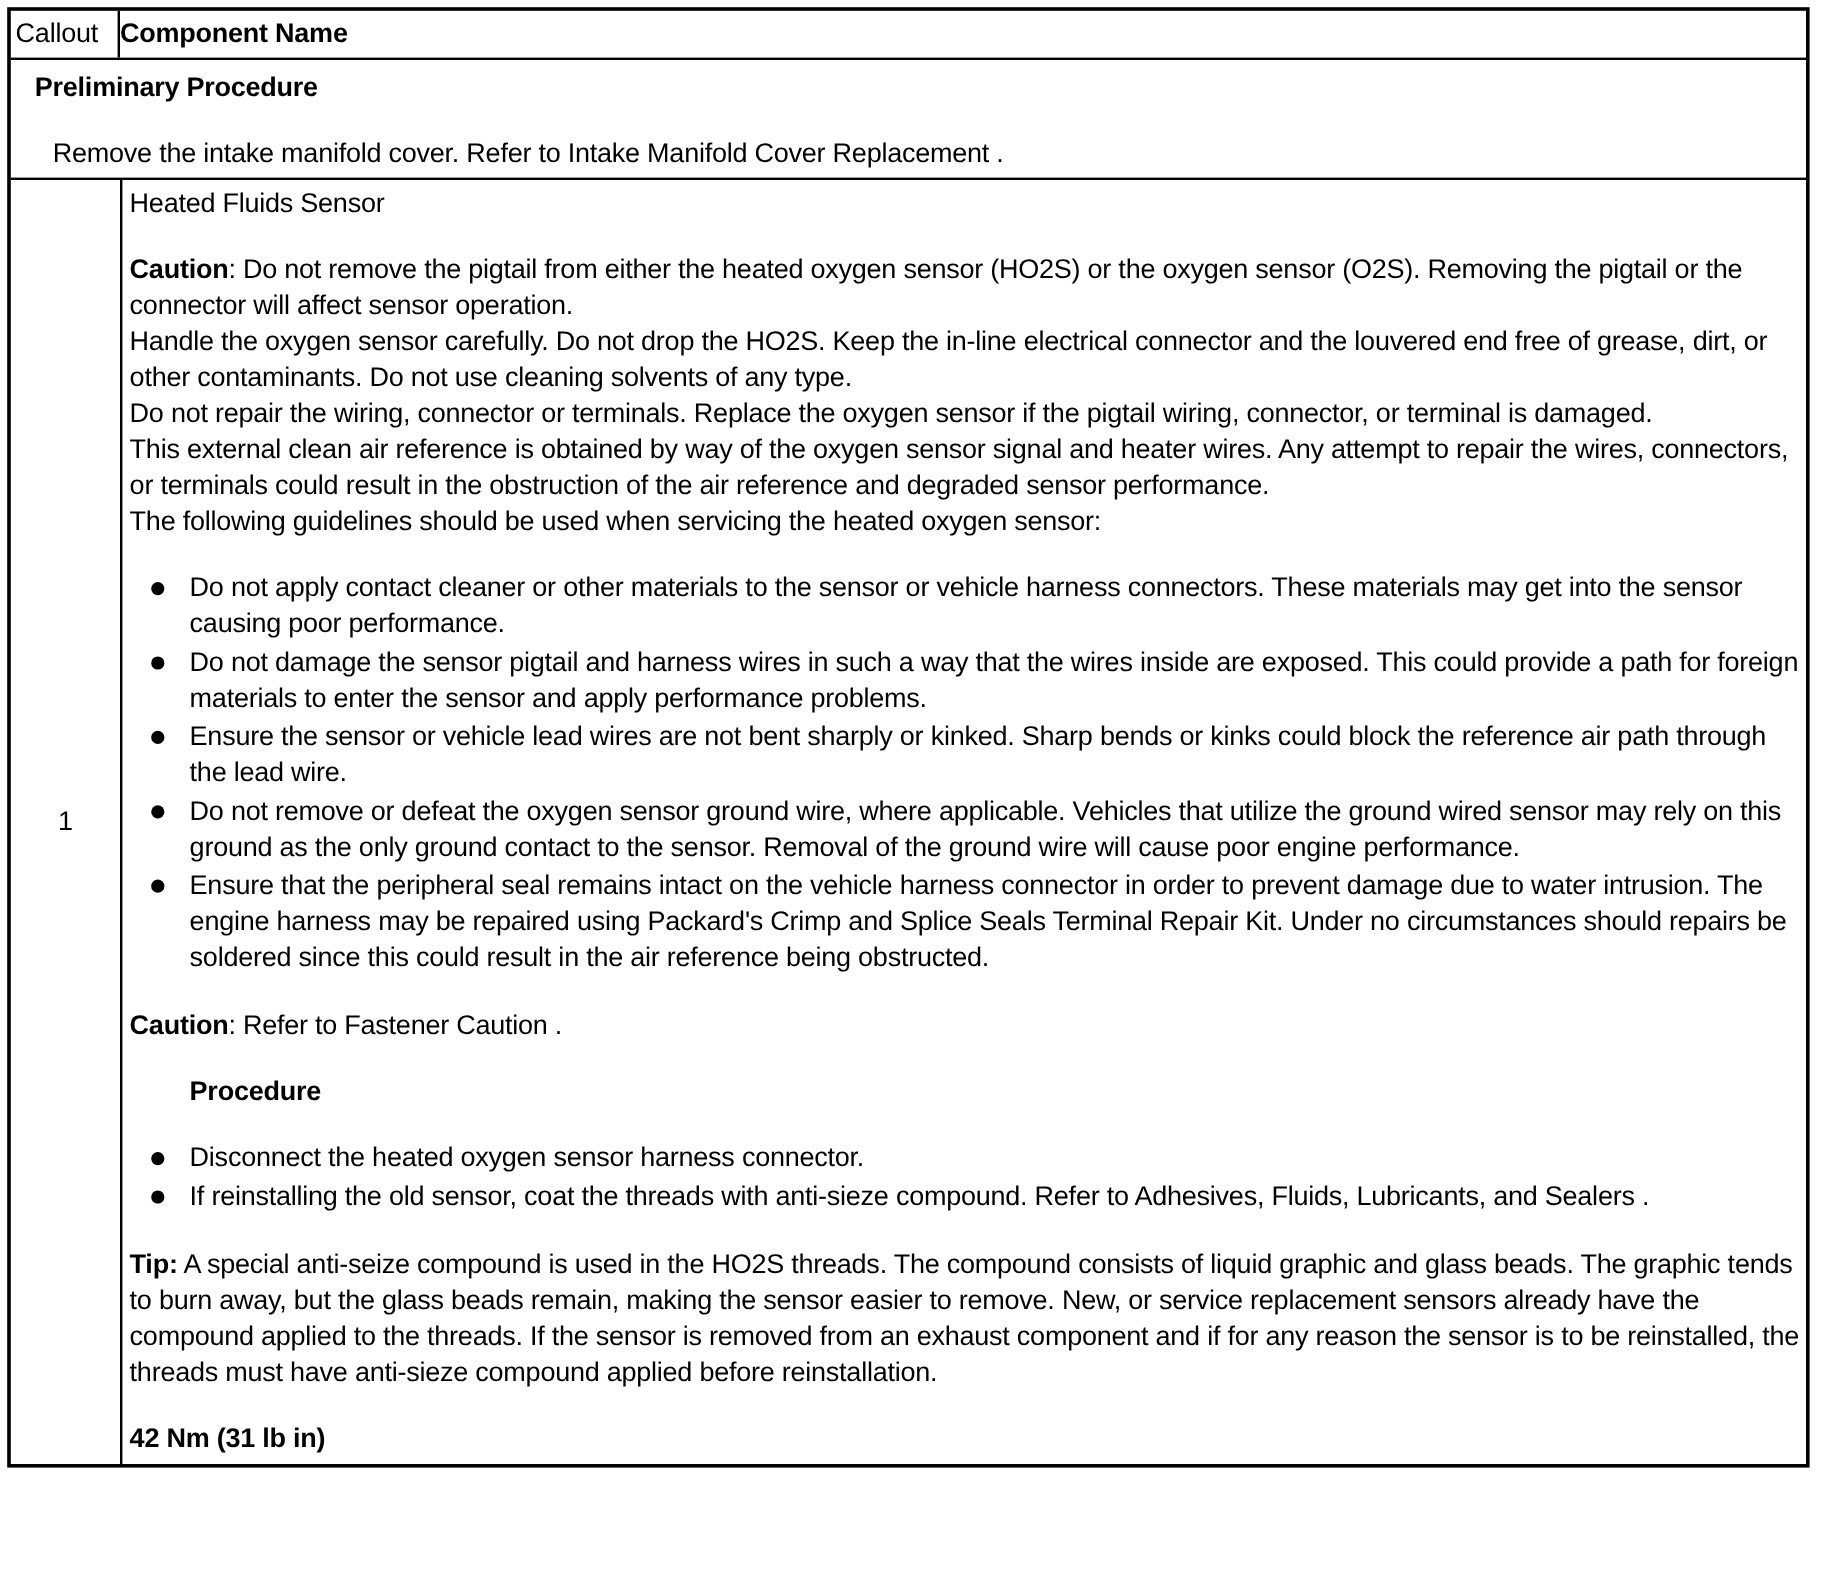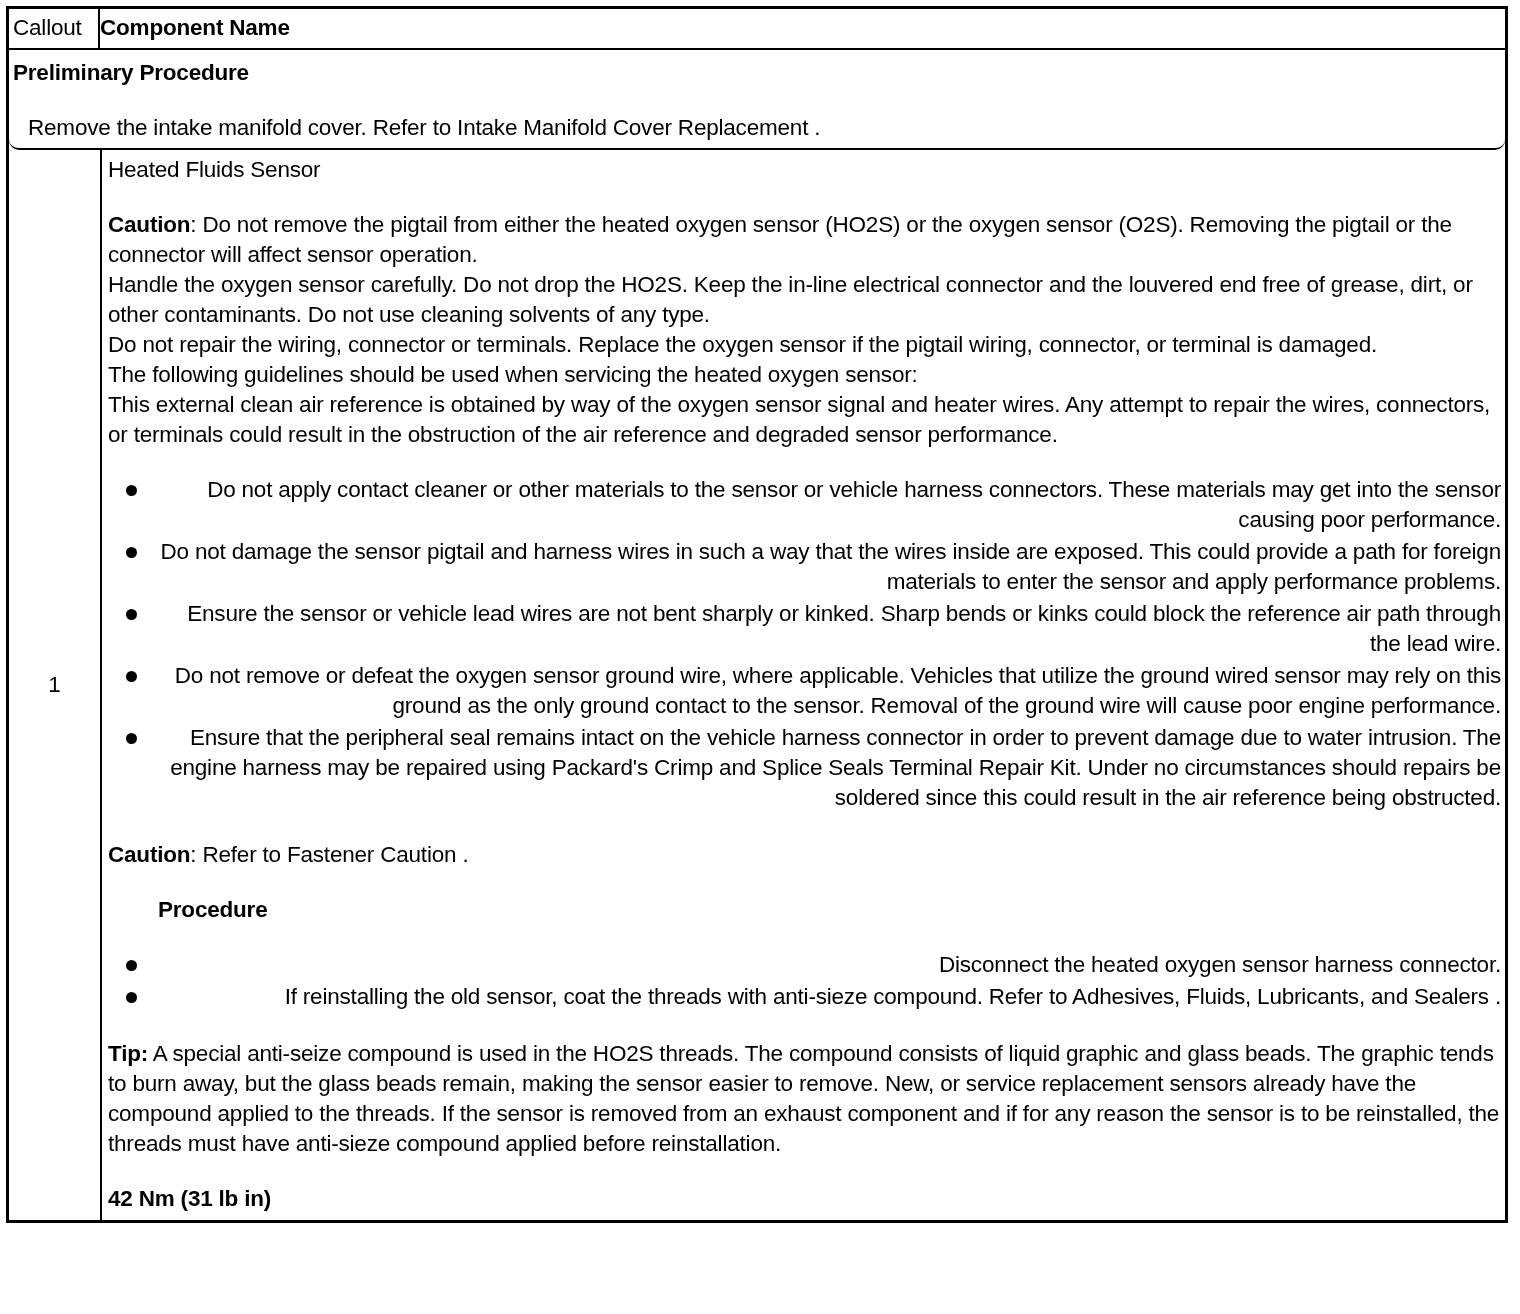--- a/index.html
+++ b/index.html
@@ -19,35 +19,35 @@
   }
   .hdr { display: flex; height: 39px; border-bottom: 2px solid #000; }
   .hdr-callout {
     width: 91px; border-right: 2px solid #000; font-weight: normal;
     padding-left: 4px; line-height: 38px; box-sizing: border-box;
   }
   .hdr-name {
     flex: 1; text-align: left; font-weight: bold; line-height: 38px;
   }
   .prelim {
-    border-bottom: 2px solid #000; padding: 8px 4px 4px 4px;
-    box-sizing: border-box; height: 100px; border-radius: 10px;
+    border-bottom: 2px solid #000; padding: 8px 4px 4px 20px;
+    box-sizing: border-box; height: 100px;
   }
   .prelim .title { font-weight: bold; line-height: 30px; }
   .prelim .text { margin-top: 25px; line-height: 30px; margin-left: 15px; }
   .row { display: flex; }
   .cell-callout {
     width: 93px; border-right: 2px solid #000; box-sizing: border-box;
     display: flex; align-items: center; justify-content: center;
     padding-left: 0;
   }
   .cell-body { flex: 1; padding: 5px 4px 6px 6px; box-sizing: border-box; }
   .gap { height: 25px; }
   b { font-weight: bold; }
-  ul { list-style: none; margin: 0; padding: 0; text-align: right; }
+  ul { list-style: none; margin: 0; padding: 0; }
   li { position: relative; padding-left: 50px; margin-bottom: 2px; }
   li .bullet {
     position: absolute; left: 18px; top: 10px;
     width: 11px; height: 11px; border-radius: 50%; background: #000;
   }
   .indent { padding-left: 50px; font-weight: bold; }
 </style>
 </head>
 <body>
 
@@ -63,22 +63,22 @@
   </div>
 
   <div class="row">
     <div class="cell-callout">1</div>
     <div class="cell-body">
       <div>Heated Fluids Sensor</div>
       <div class="gap"></div>
       <div><b>Caution</b><span>: Do not remove the pigtail from either the heated oxygen sensor (HO2S) or the oxygen sensor (O2S). Removing the pigtail or the connector will affect sensor operation.</span></div>
       <div>Handle the oxygen sensor carefully. Do not drop the HO2S. Keep the in-line electrical connector and the louvered end free of grease, dirt, or other contaminants. Do not use cleaning solvents of any type.</div>
       <div>Do not repair the wiring, connector or terminals. Replace the oxygen sensor if the pigtail wiring, connector, or terminal is damaged.</div>
+      <div>This external clean air reference is obtained by way of the oxygen sensor signal and heater wires. Any attempt to repair the wires, connectors, or terminals could result in the obstruction of the air reference and degraded sensor performance.</div>
       <div>The following guidelines should be used when servicing the heated oxygen sensor:</div>
-      <div>This external clean air reference is obtained by way of the oxygen sensor signal and heater wires. Any attempt to repair the wires, connectors, or terminals could result in the obstruction of the air reference and degraded sensor performance.</div>
       <div class="gap"></div>
       <ul>
         <li><span class="bullet"></span><span>Do not apply contact cleaner or other materials to the sensor or vehicle harness connectors. These materials may get into the sensor causing poor performance.</span></li>
         <li><span class="bullet"></span><span>Do not damage the sensor pigtail and harness wires in such a way that the wires inside are exposed. This could provide a path for foreign materials to enter the sensor and apply performance problems.</span></li>
         <li><span class="bullet"></span><span>Ensure the sensor or vehicle lead wires are not bent sharply or kinked. Sharp bends or kinks could block the reference air path through the lead wire.</span></li>
         <li><span class="bullet"></span><span>Do not remove or defeat the oxygen sensor ground wire, where applicable. Vehicles that utilize the ground wired sensor may rely on this ground as the only ground contact to the sensor. Removal of the ground wire will cause poor engine performance.</span></li>
         <li><span class="bullet"></span><span>Ensure that the peripheral seal remains intact on the vehicle harness connector in order to prevent damage due to water intrusion. The engine harness may be repaired using Packard's Crimp and Splice Seals Terminal Repair Kit. Under no circumstances should repairs be soldered since this could result in the air reference being obstructed.</span></li>
       </ul>
       <div class="gap"></div>
       <div><b>Caution</b><span>: Refer to Fastener Caution .</span></div>

